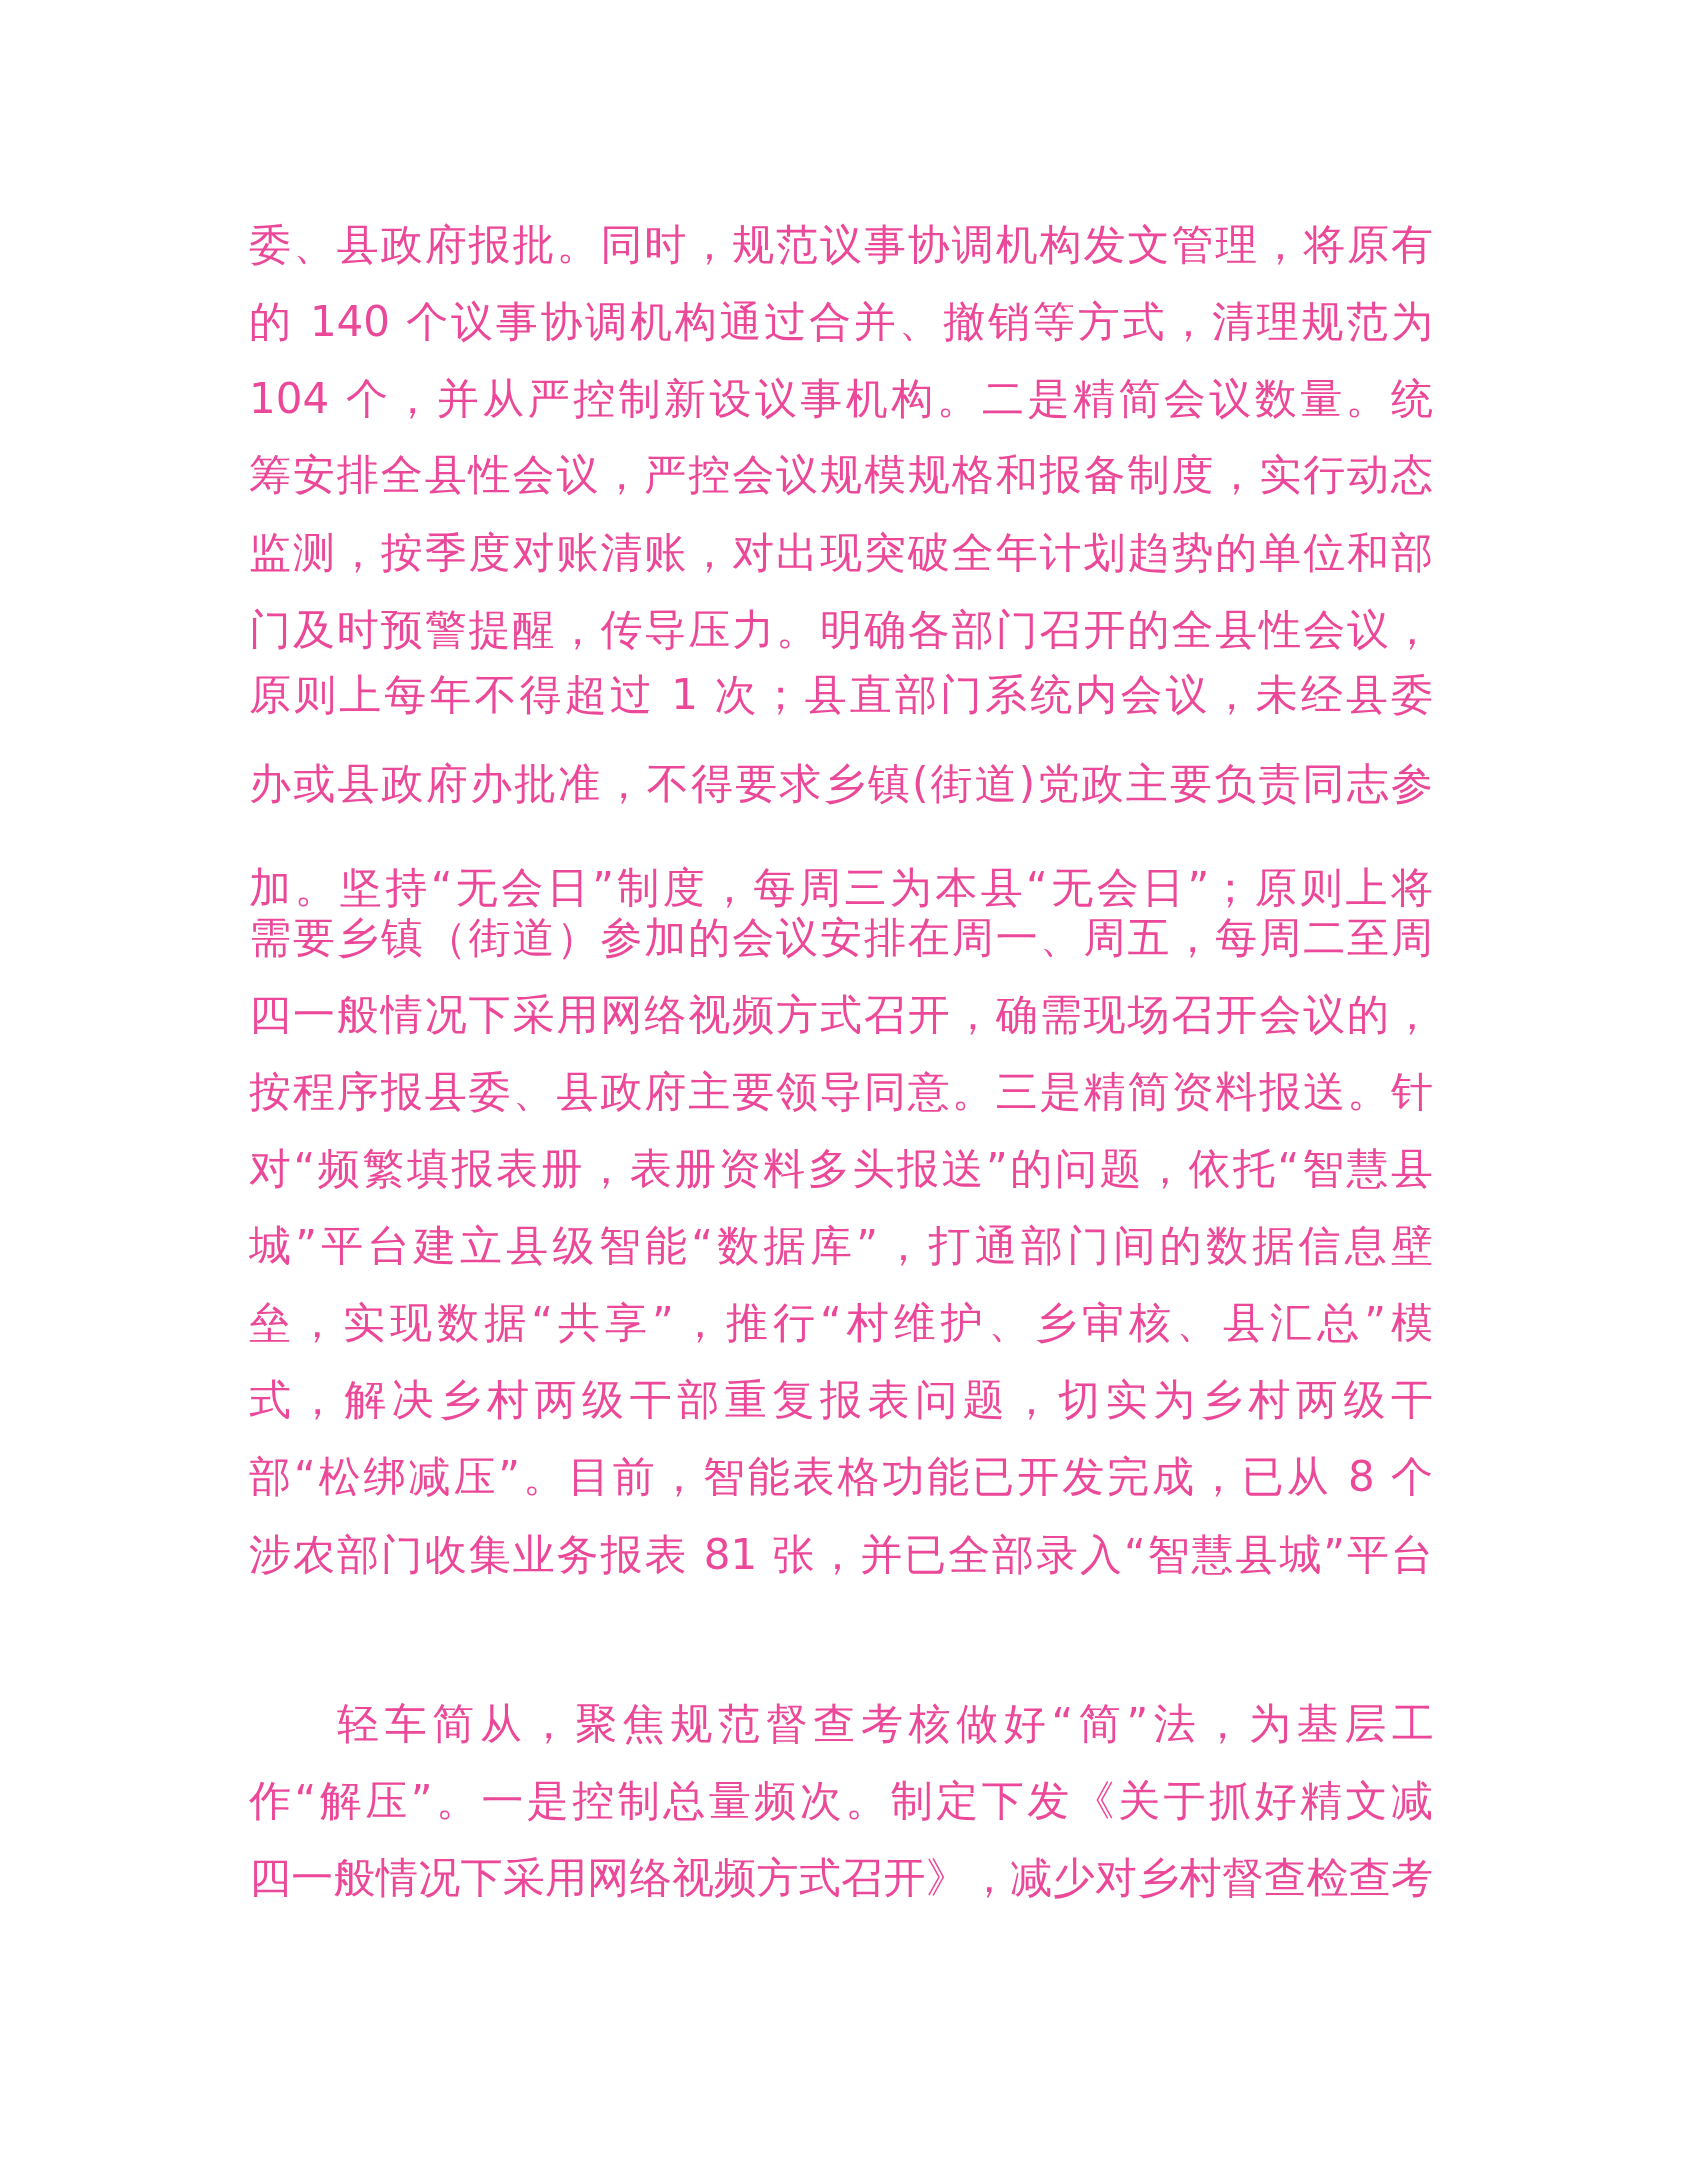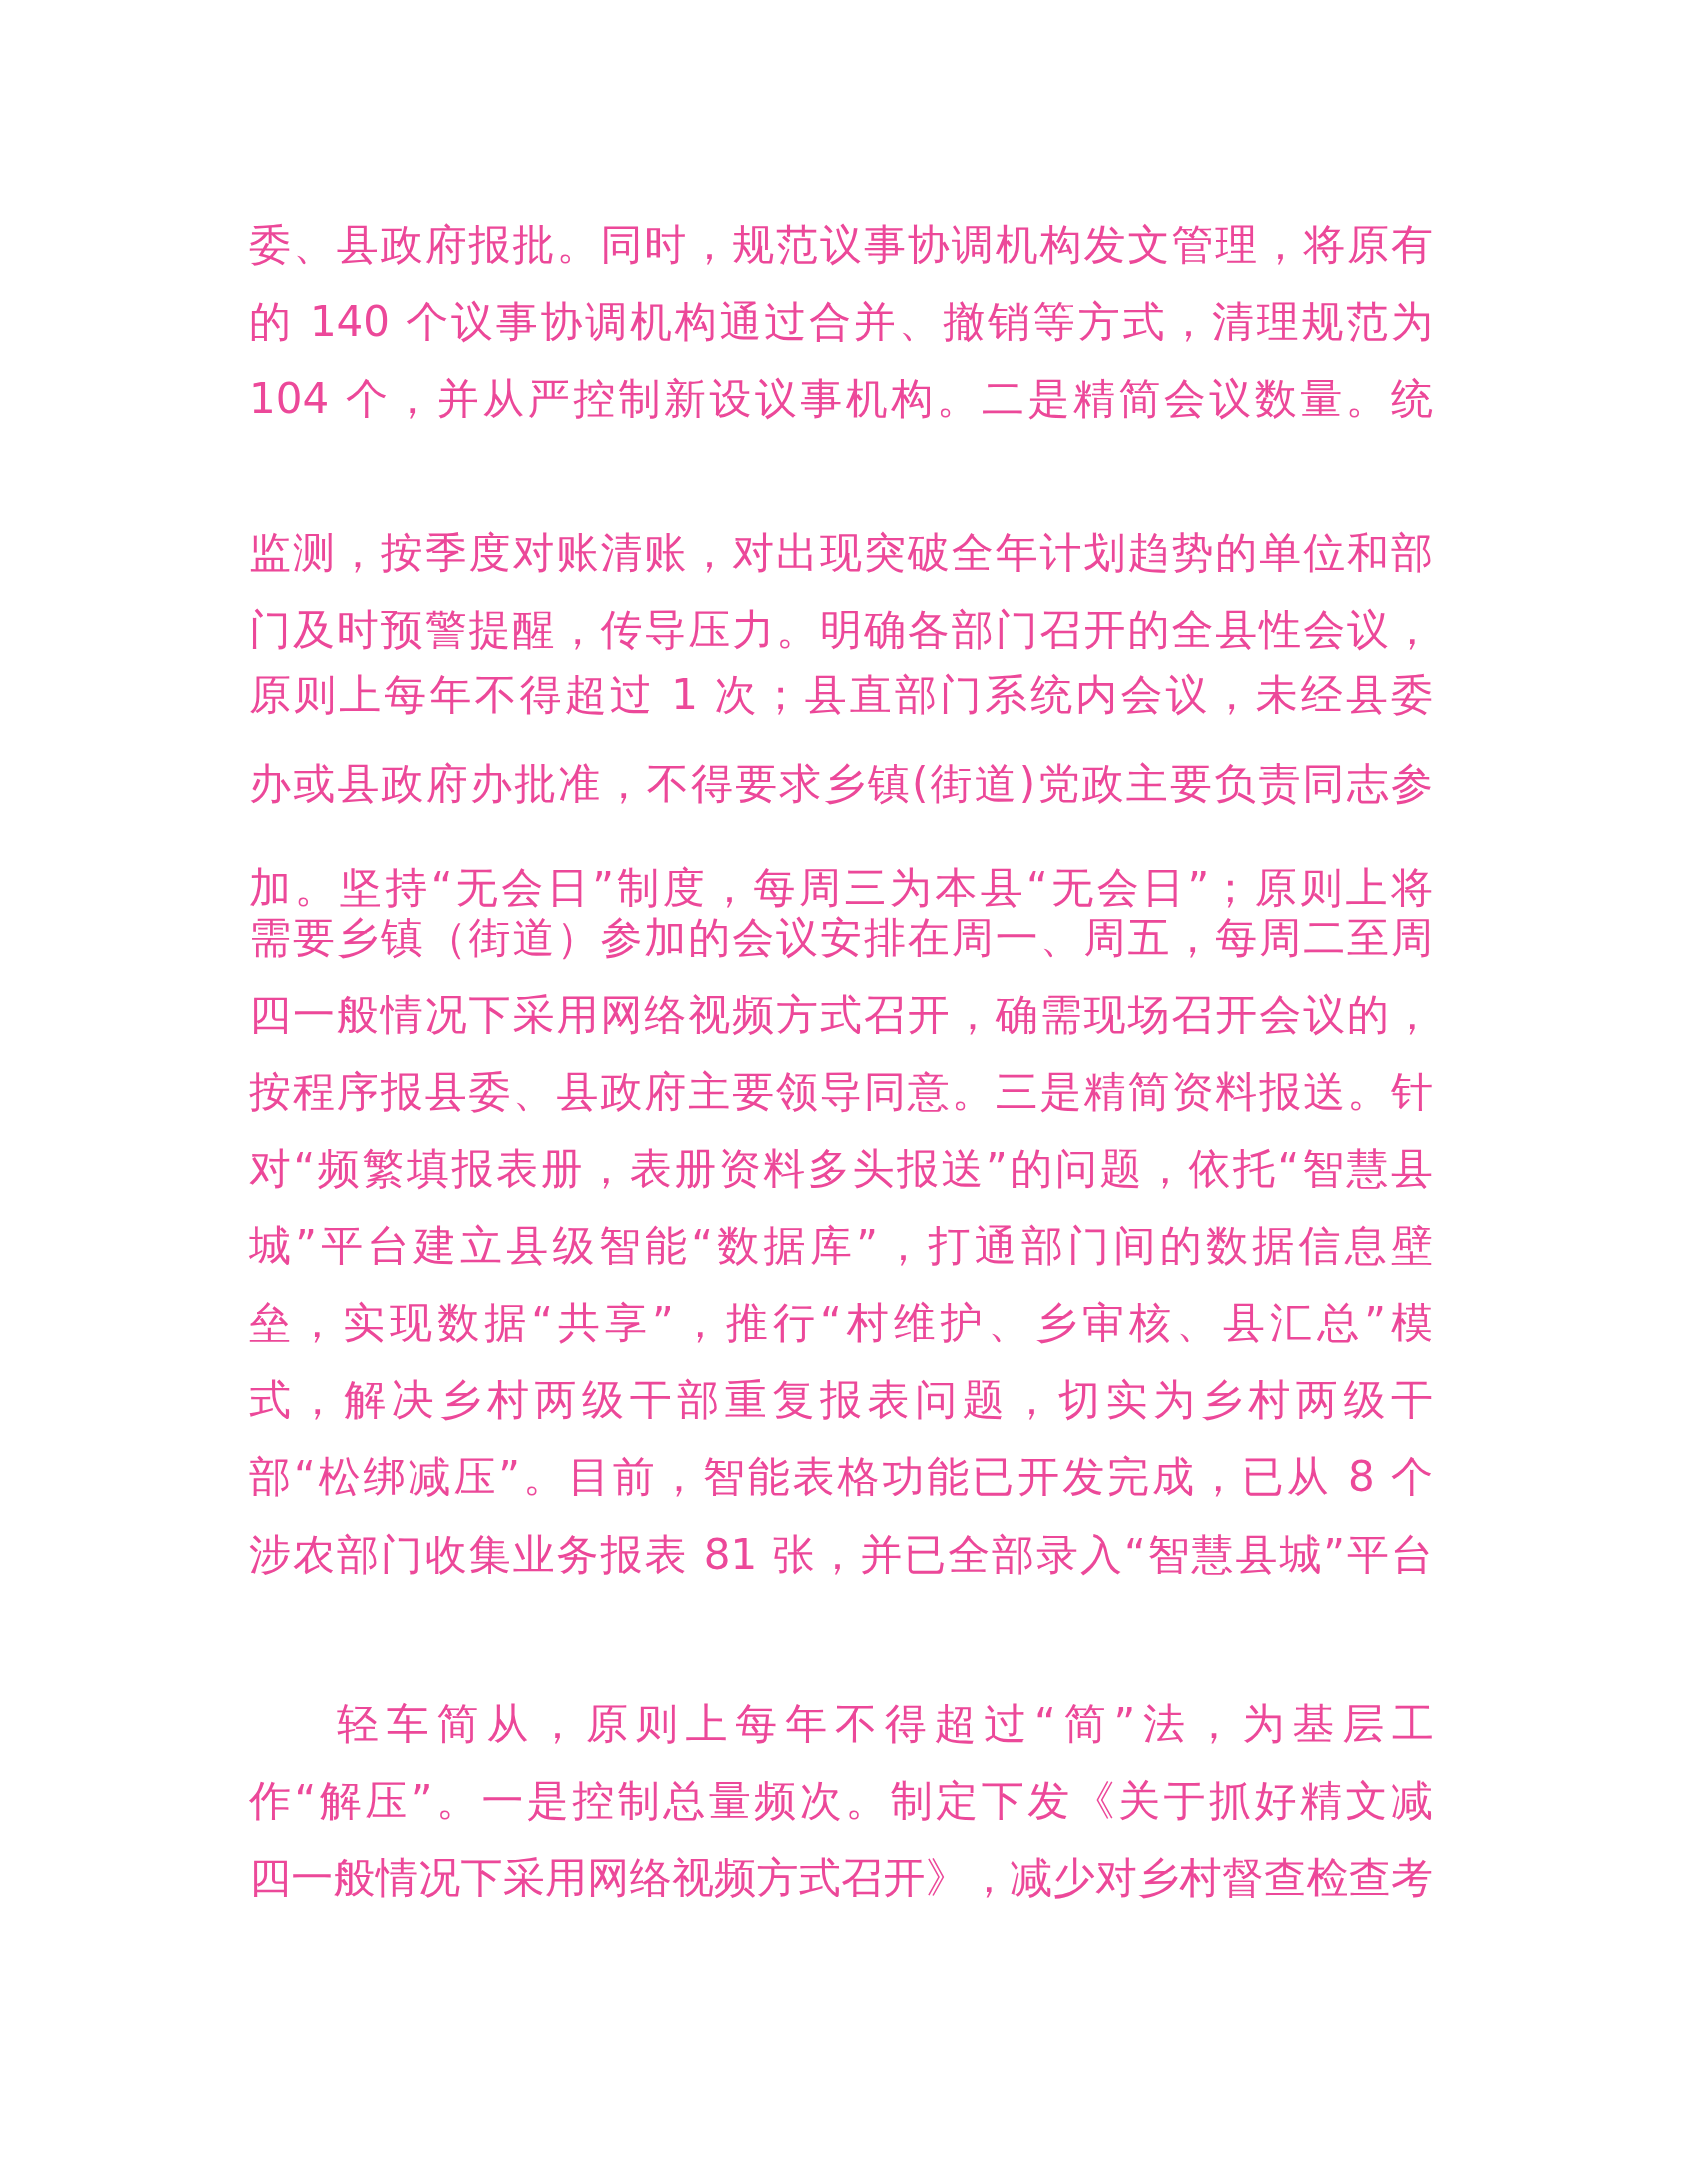--- a/index.html
+++ b/index.html
@@ -44,32 +44,33 @@
     }
   </style>
 </head>
 <body>
 
 <div class="page">
 
   <div class="line" style="top:220px;">委、县政府报批。同时，规范议事协调机构发文管理，将原有</div>
   <div class="line" style="top:297px;">的 140 个议事协调机构通过合并、撤销等方式，清理规范为</div>
   <div class="line" style="top:374px;">104 个，并从严控制新设议事机构。二是精简会议数量。统</div>
+  <div class="line" style="top:450px;">筹安排全县性会议，严控会议规模规格和报备制度，实行动态</div>
   <div class="line" style="top:528px;">监测，按季度对账清账，对出现突破全年计划趋势的单位和部</div>
   <div class="line" style="top:605px;">门及时预警提醒，传导压力。明确各部门召开的全县性会议，</div>
   <div class="line" style="top:670px;">原则上每年不得超过 1 次；县直部门系统内会议，未经县委</div>
   <div class="line" style="top:759px;">办或县政府办批准，不得要求乡镇(街道)党政主要负责同志参</div>
   <div class="line" style="top:828px;margin-top:35px;">加。坚持“无会日”制度，每周三为本县“无会日”；原则上将</div>
   <div class="line" style="top:913px;">需要乡镇（街道）参加的会议安排在周一、周五，每周二至周</div>
   <div class="line" style="top:990px;">四一般情况下采用网络视频方式召开，确需现场召开会议的，</div>
   <div class="line" style="top:1067px;">按程序报县委、县政府主要领导同意。三是精简资料报送。针</div>
   <div class="line" style="top:1144px;">对“频繁填报表册，表册资料多头报送”的问题，依托“智慧县</div>
   <div class="line" style="top:1221px;">城”平台建立县级智能“数据库”，打通部门间的数据信息壁</div>
   <div class="line" style="top:1298px;">垒，实现数据“共享”，推行“村维护、乡审核、县汇总”模</div>
   <div class="line" style="top:1375px;">式，解决乡村两级干部重复报表问题，切实为乡村两级干</div>
   <div class="line" style="top:1452px;">部“松绑减压”。目前，智能表格功能已开发完成，已从 8 个</div>
   <div class="line" style="top:1530px;">涉农部门收集业务报表 81 张，并已全部录入“智慧县城”平台</div>
 
-  <div class="line indent" style="top:1699px;">轻车简从，原则上每年不得超过“简”法，为基层工</div>
+  <div class="line indent" style="top:1699px;">轻车简从，聚焦规范督查考核做好“简”法，为基层工</div>
   <div class="line" style="top:1776px;">作“解压”。一是控制总量频次。制定下发《关于抓好精文减</div>
   <div class="line" style="top:1853px;">四一般情况下采用网络视频方式召开》，减少对乡村督查检查考</div>
 </div>
 
 
 </body></html>

